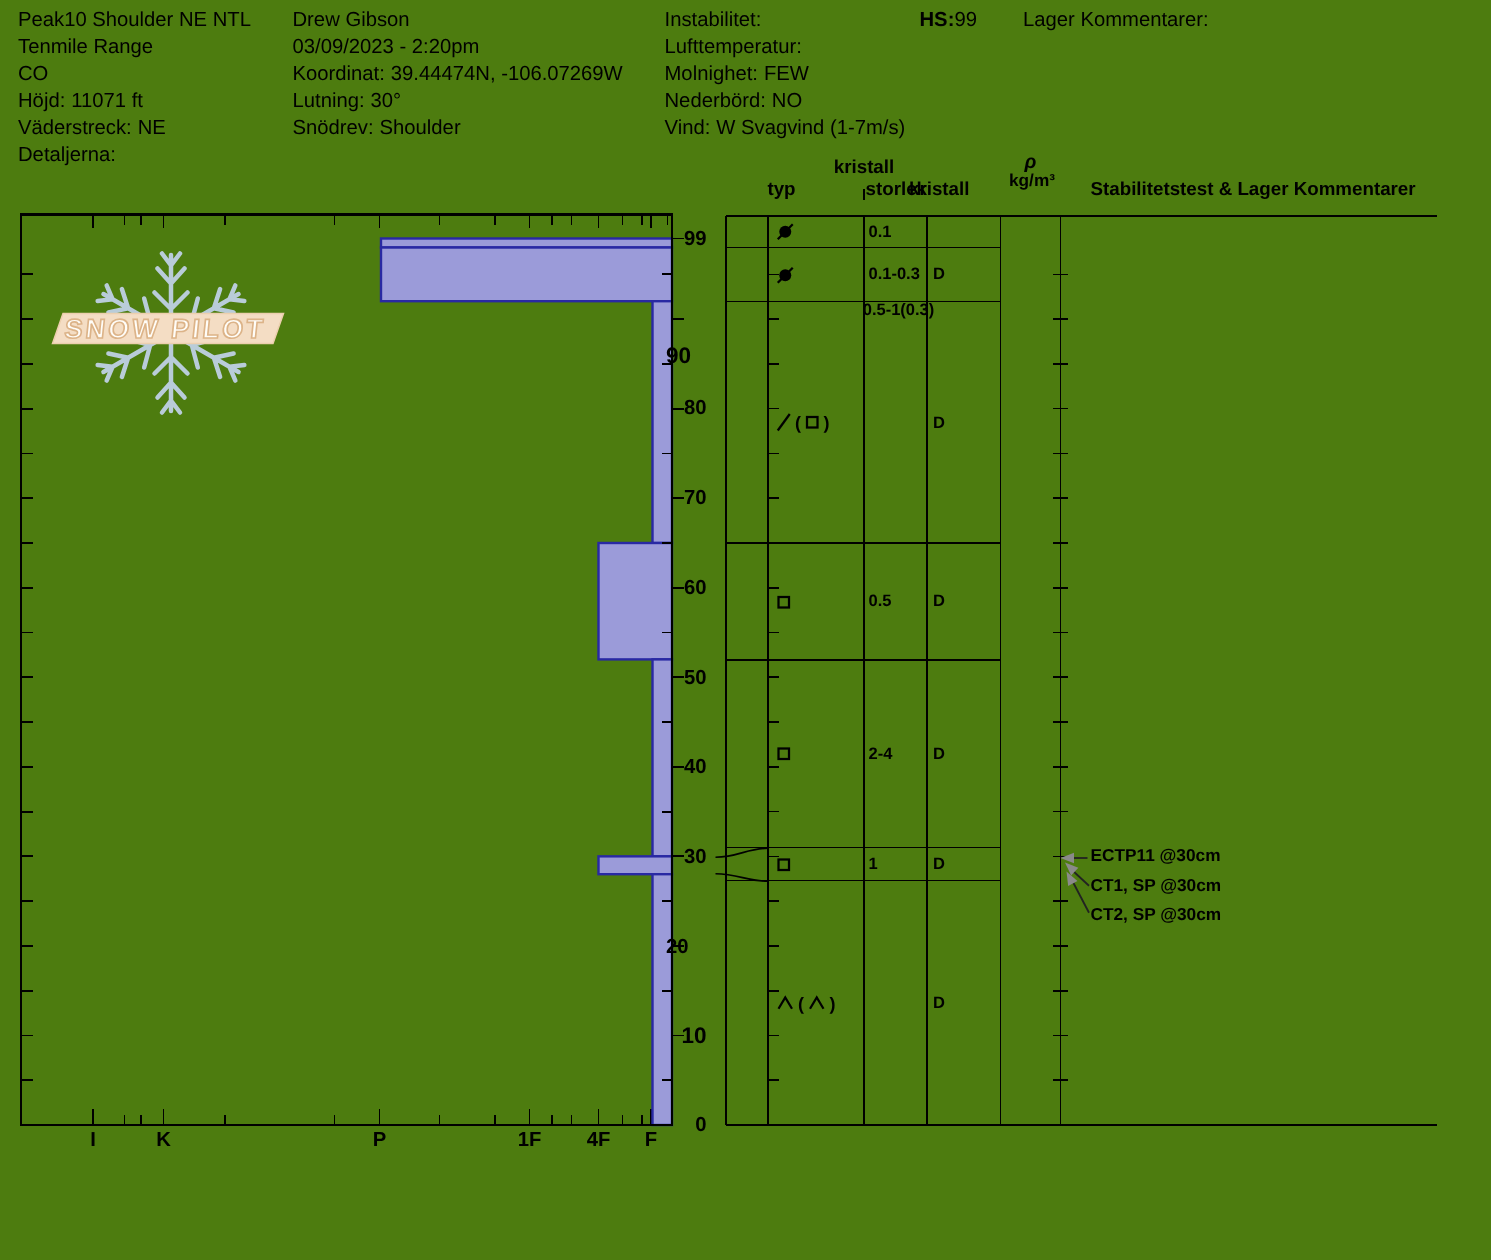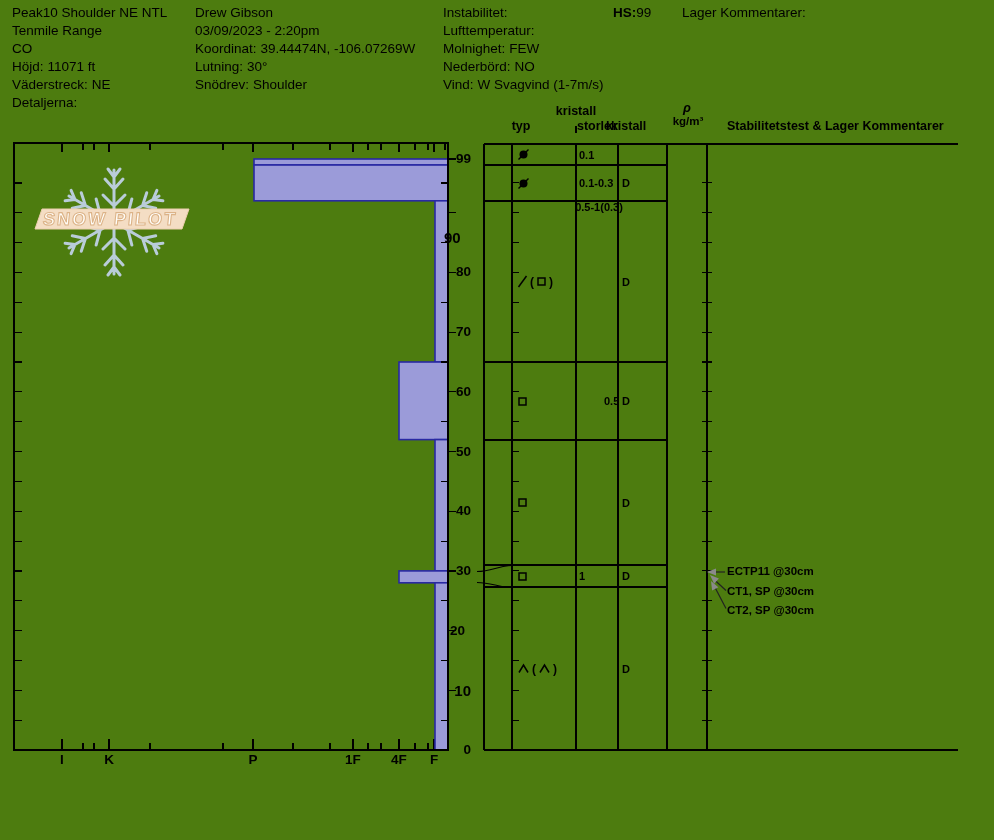--- a/index.html
+++ b/index.html
@@ -229,21 +229,21 @@
 
   <div id="dyn">
       <div style="position:absolute;left:444px;top:151px;width:27px;text-align:right;font-size:13.5px;font-weight:bold;" class="axlbl">99</div>
       <div style="position:absolute;left:444px;top:204.7px;width:27px;font-size:15px;font-weight:bold;margin-top:24px;" class="axlbl">90</div>
       <div style="position:absolute;left:444px;top:264.4px;width:27px;text-align:right;font-size:13.5px;font-weight:bold;" class="axlbl">80</div>
       <div style="position:absolute;left:444px;top:324.1px;width:27px;text-align:right;font-size:13.5px;font-weight:bold;" class="axlbl">70</div>
       <div style="position:absolute;left:444px;top:383.8px;width:27px;text-align:right;font-size:13.5px;font-weight:bold;" class="axlbl">60</div>
       <div style="position:absolute;left:444px;top:443.5px;width:27px;text-align:right;font-size:13.5px;font-weight:bold;" class="axlbl">50</div>
       <div style="position:absolute;left:444px;top:503.2px;width:27px;text-align:right;font-size:13.5px;font-weight:bold;" class="axlbl">40</div>
       <div style="position:absolute;left:444px;top:562.9px;width:27px;text-align:right;font-size:13.5px;font-weight:bold;" class="axlbl">30</div>
-      <div style="position:absolute;left:444px;top:622.6px;width:27px;text-align:center;font-size:13.5px;font-weight:bold;" class="axlbl">20</div>
+      <div style="position:absolute;left:444px;top:622.6px;width:27px;text-align:left;font-size:13.5px;font-weight:bold;" class="axlbl">20</div>
       <div style="position:absolute;left:444px;top:682.3px;width:27px;text-align:right;font-size:15px;font-weight:bold;" class="axlbl">10</div>
       <div style="position:absolute;left:444px;top:742px;width:27px;text-align:right;font-size:13.5px;font-weight:bold;" class="axlbl">0</div>
       <div style="position:absolute;left:47px;top:752px;width:30px;text-align:center;font-size:13.5px;font-weight:bold;" class="axlbl">I</div>
       <div style="position:absolute;left:94px;top:752px;width:30px;text-align:center;font-size:13.5px;font-weight:bold;" class="axlbl">K</div>
       <div style="position:absolute;left:238px;top:752px;width:30px;text-align:center;font-size:13.5px;font-weight:bold;" class="axlbl">P</div>
       <div style="position:absolute;left:338px;top:752px;width:30px;text-align:center;font-size:13.5px;font-weight:bold;" class="axlbl">1F</div>
       <div style="position:absolute;left:384px;top:752px;width:30px;text-align:center;font-size:13.5px;font-weight:bold;" class="axlbl">4F</div>
       <div style="position:absolute;left:419px;top:752px;width:30px;text-align:center;font-size:13.5px;font-weight:bold;" class="axlbl">F</div>
       <div style="position:absolute;left:517px;top:144px;width:58px;height:21px;display:flex;align-items:center;gap:2px;" class="cell">
         <span style="display: inline-flex; align-items: center;">
@@ -287,30 +287,33 @@
         <div class="sz">(0.3)</div>
       </div>
       <div style="position:absolute;left:622px;top:201px;width:24px;height:161px;display:flex;align-items:center;font-size:11px;font-weight:bold;">D</div>
       <div style="position:absolute;left:517px;top:362px;width:58px;height:78px;display:flex;align-items:center;gap:2px;" class="cell">
         <span style="display: inline-flex; align-items: center;">
           <svg width="11" height="11">
             <rect x="2" y="2" width="7" height="7" fill="none" stroke="#000" stroke-width="1.5"></rect>
           </svg>
         </span>
       </div>
-      <div style="position:absolute;left:604px;top:362px;width:40px;height:78px;display:flex;flex-direction:column;justify-content:center;">
+      <div style="position:absolute;left:579px;top:362px;width:40px;height:78px;display:flex;flex-direction:column;justify-content:center;">
         <div class="sz">0.5</div>
       </div>
       <div style="position:absolute;left:622px;top:362px;width:24px;height:78px;display:flex;align-items:center;font-size:11px;font-weight:bold;">D</div>
       <div style="position:absolute;left:517px;top:440px;width:58px;height:125px;display:flex;align-items:center;gap:2px;" class="cell">
         <span style="display: inline-flex; align-items: center;">
           <svg width="11" height="11">
             <rect x="2" y="2" width="7" height="7" fill="none" stroke="#000" stroke-width="1.5"></rect>
           </svg>
         </span>
+      </div>
+      <div style="position:absolute;left:579px;top:440px;width:40px;height:125px;display:flex;flex-direction:column;justify-content:center;">
+        <div class="sz">2-4</div>
       </div>
       <div style="position:absolute;left:622px;top:440px;width:24px;height:125px;display:flex;align-items:center;font-size:11px;font-weight:bold;">D</div>
       <div style="position:absolute;left:517px;top:565px;width:58px;height:22px;display:flex;align-items:center;gap:2px;" class="cell">
         <span style="display: inline-flex; align-items: center;">
           <svg width="11" height="11">
             <rect x="2" y="2" width="7" height="7" fill="none" stroke="#000" stroke-width="1.5"></rect>
           </svg>
         </span>
       </div>
       <div style="position:absolute;left:579px;top:565px;width:40px;height:22px;display:flex;flex-direction:column;justify-content:center;">

